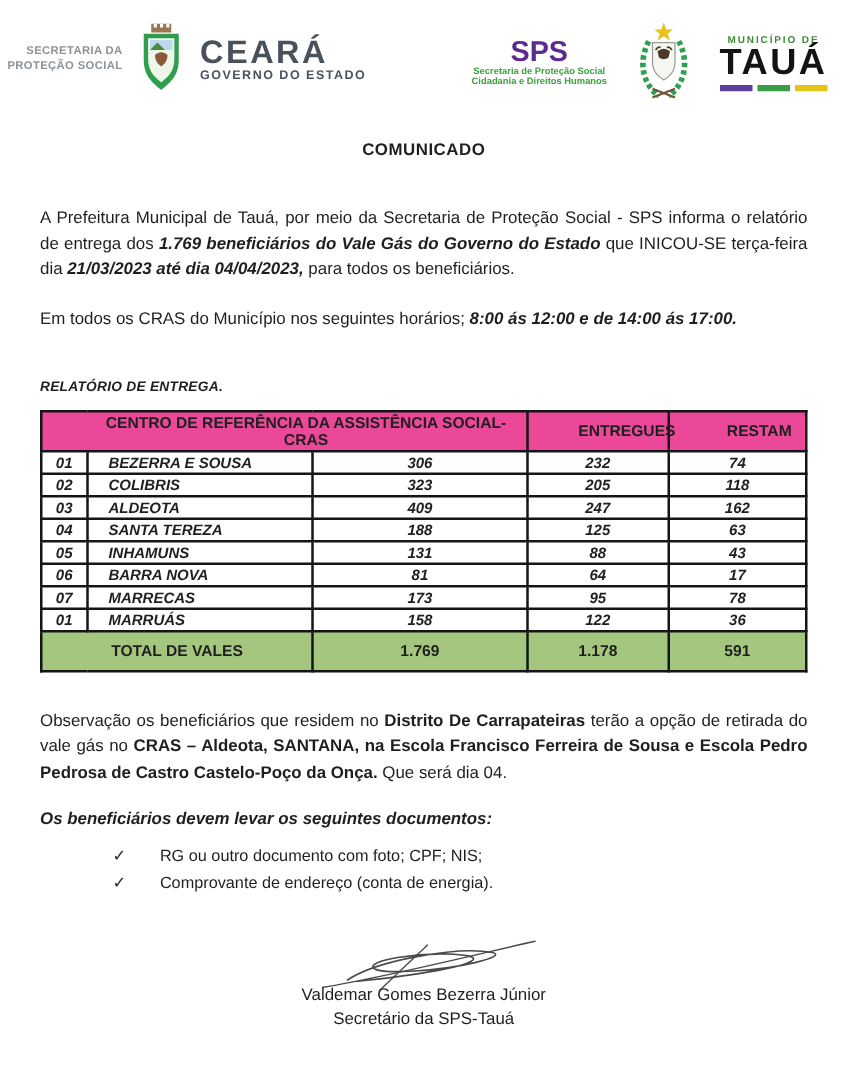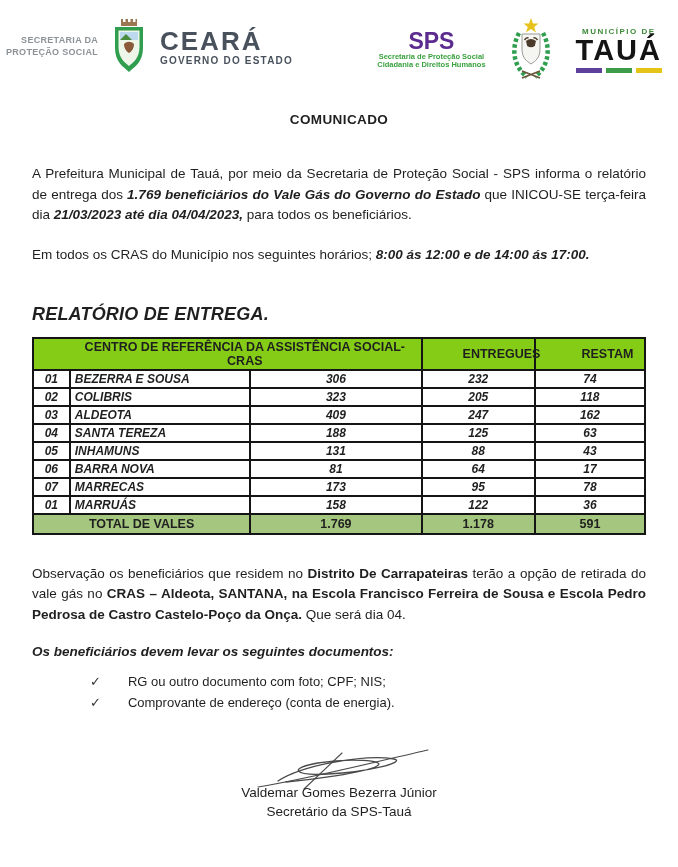--- a/index.html
+++ b/index.html
@@ -28,28 +28,28 @@
   .bar.purple { background:#5c4099; }
   .bar.green  { background:#3c9c47; }
   .bar.yellow { background:#e5c418; }
   
   .doc-title { text-align:center; font-weight:bold; font-size:13.5px; margin-top:30px; letter-spacing:.4px; }
   .content { padding:0 32px; }
   p.body { text-align:justify; font-size:13.5px; line-height:1.53; }
   .p-intro { margin-top:37px; }
   .p-schedule { margin-top:19px; }
   .bi { font-weight:bold; font-style:italic; }
-  .report-heading { font-weight:bold; font-style:italic; font-size:18px; margin-top:38px; letter-spacing:.2px; }
+  .report-heading { font-weight:bold; font-style:italic; font-size:11px; margin-top:38px; letter-spacing:.2px; }
   
   table.report { width:100%; border-collapse:collapse; margin-top:12px; table-layout:fixed; }
   table.report th, table.report td { border:2px solid #151515; padding:1px 5px; }
-  table.report thead th { background:#84cc16; font-weight:bold; font-size:12.5px; text-align:center; height:23px;padding-left:40px; }
+  table.report thead th { background:#ec4899; font-weight:bold; font-size:12.5px; text-align:center; height:23px;padding-left:40px; }
   table.report tbody td { font-weight:bold; font-style:italic; font-size:12px; text-align:center; height:18px; }
-  table.report tbody td.cname { text-align:left; padding-left:4px; }
-  table.report tfoot td { background:#a4c67e; font-size:12.5px; text-align:center; height:20px; }
+  table.report tbody td.cname { text-align:left; padding-left:16px; }
+  table.report tfoot td { background:#a4c67e; font-size:12.5px; text-align:center; height:32px; }
   table.report tfoot td.tlabel { font-weight:bold; font-style:normal; }
   table.report tfoot td.tval { font-weight:bold; }
   
   .p-observation { margin-top:29px; }
   .docs-heading { font-weight:bold; font-style:italic; font-size:13.5px; margin-top:19px; }
   .check-list { margin:13px 0 0 58px; }
   .check-item { display:flex; align-items:baseline; gap:27px; font-size:13px; line-height:1.55; }
   .check-glyph { color:#333; font-size:13px; }
   
   .signature { text-align:center; margin-top:32px; }

